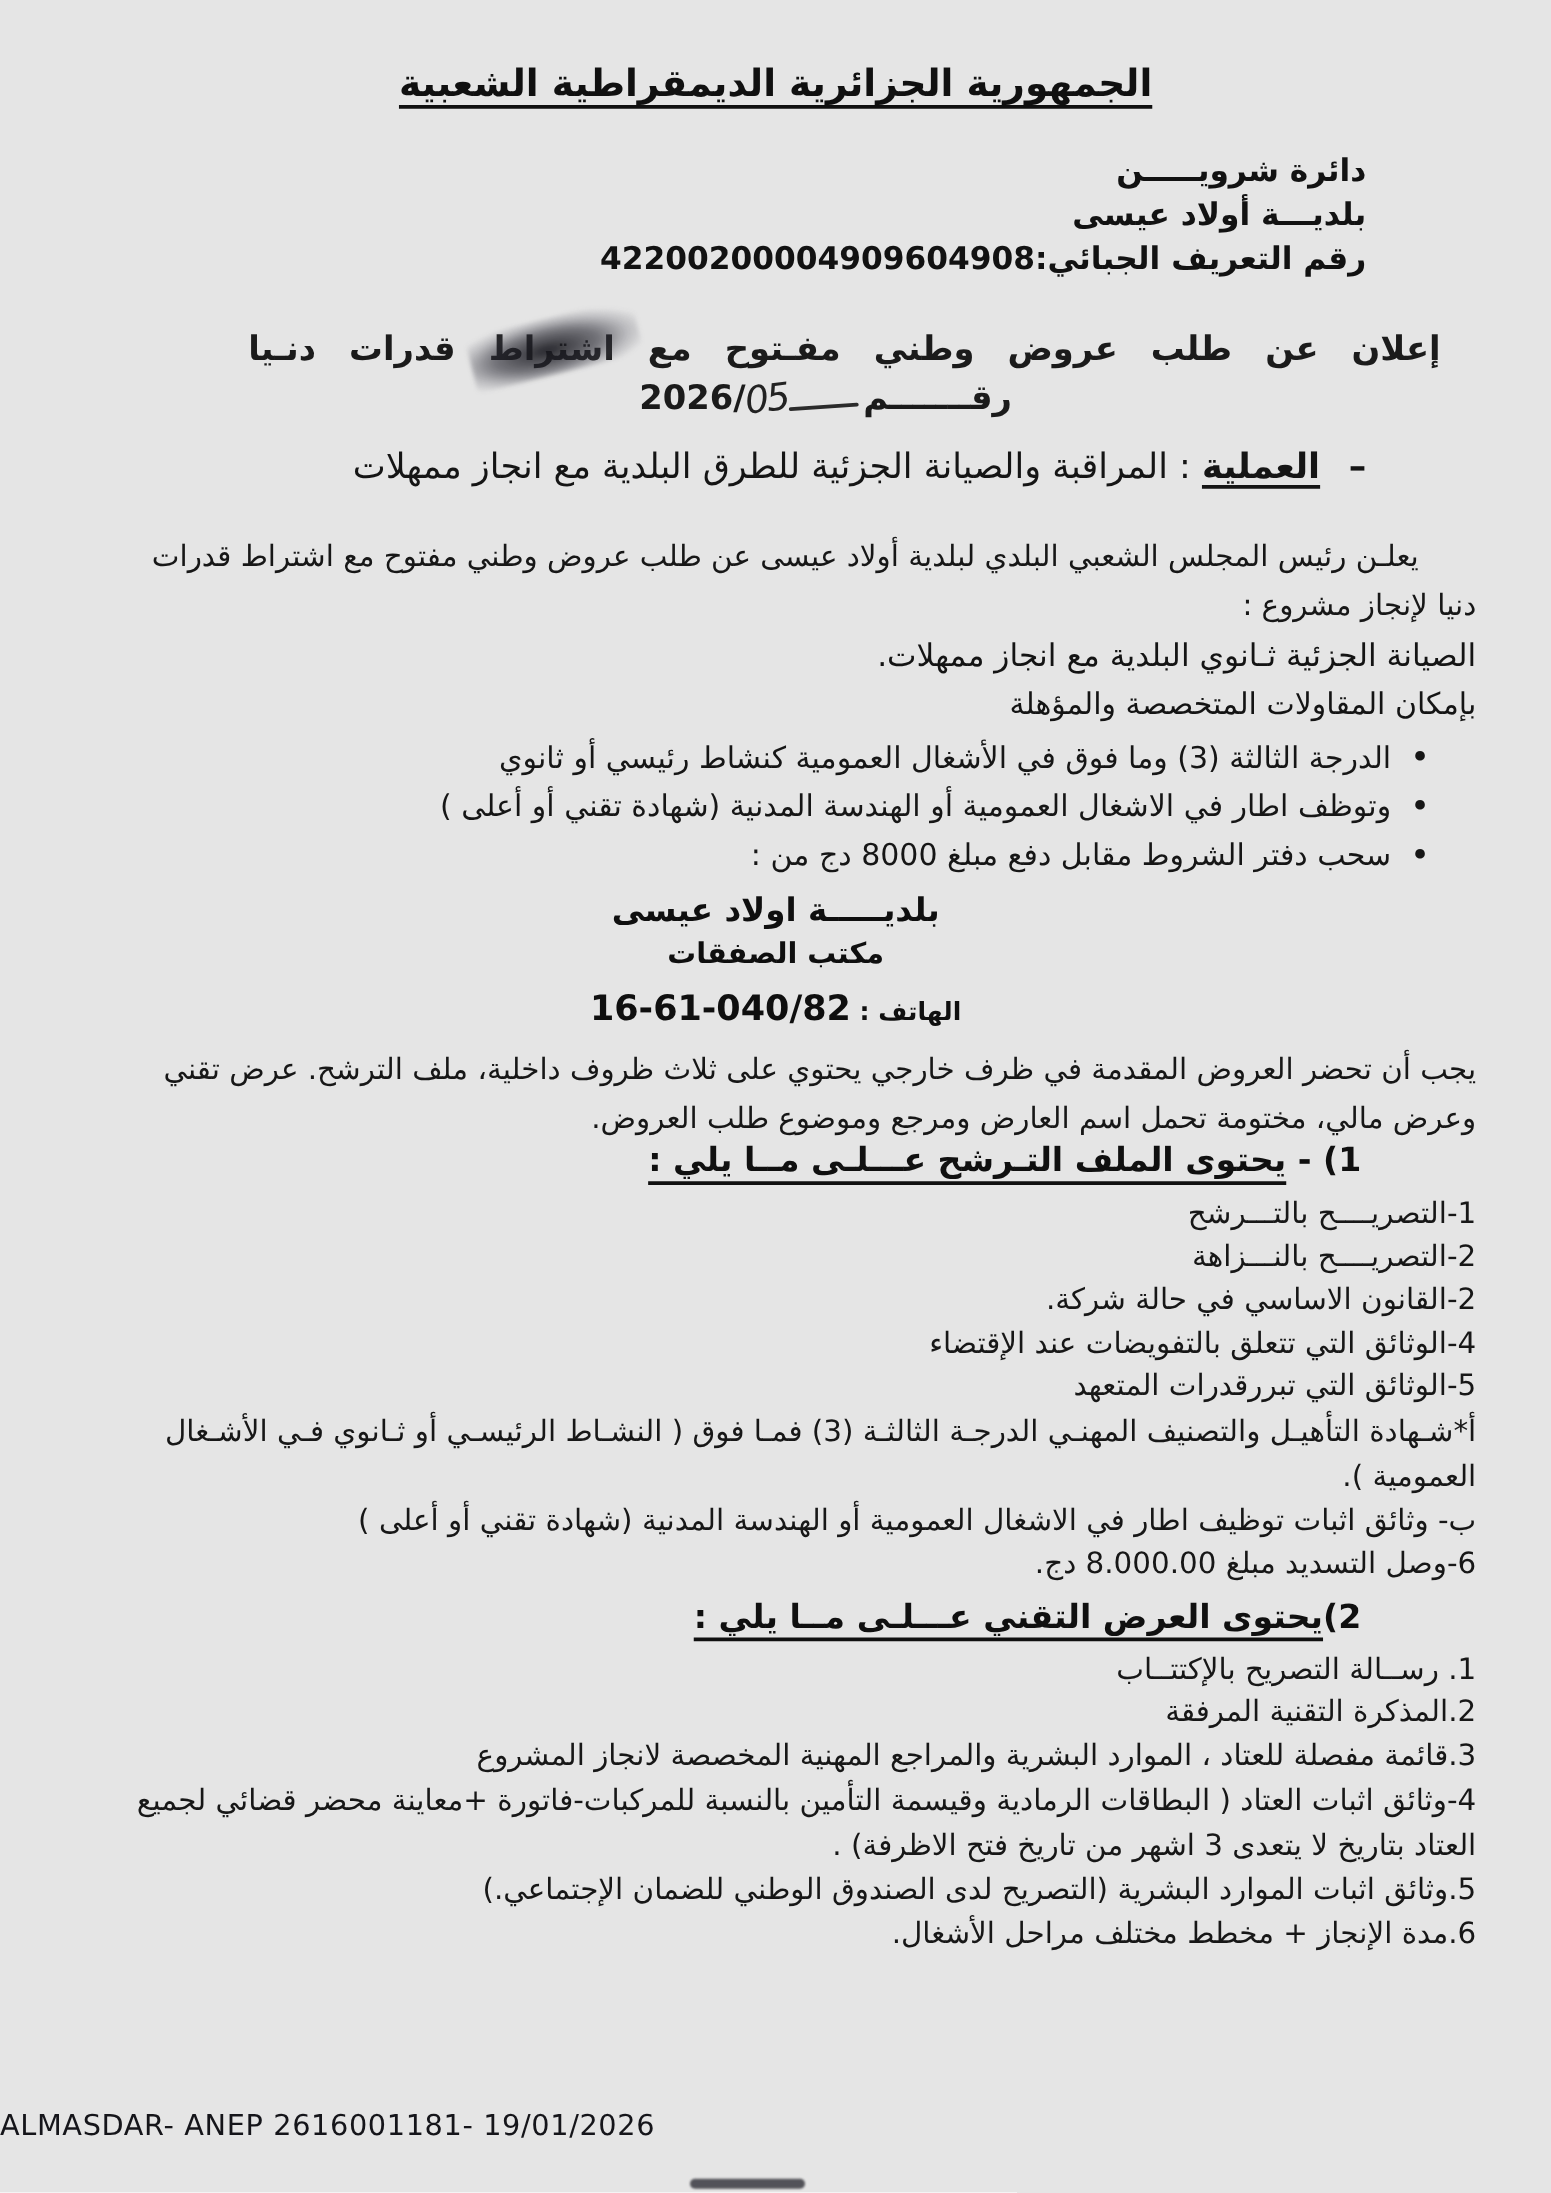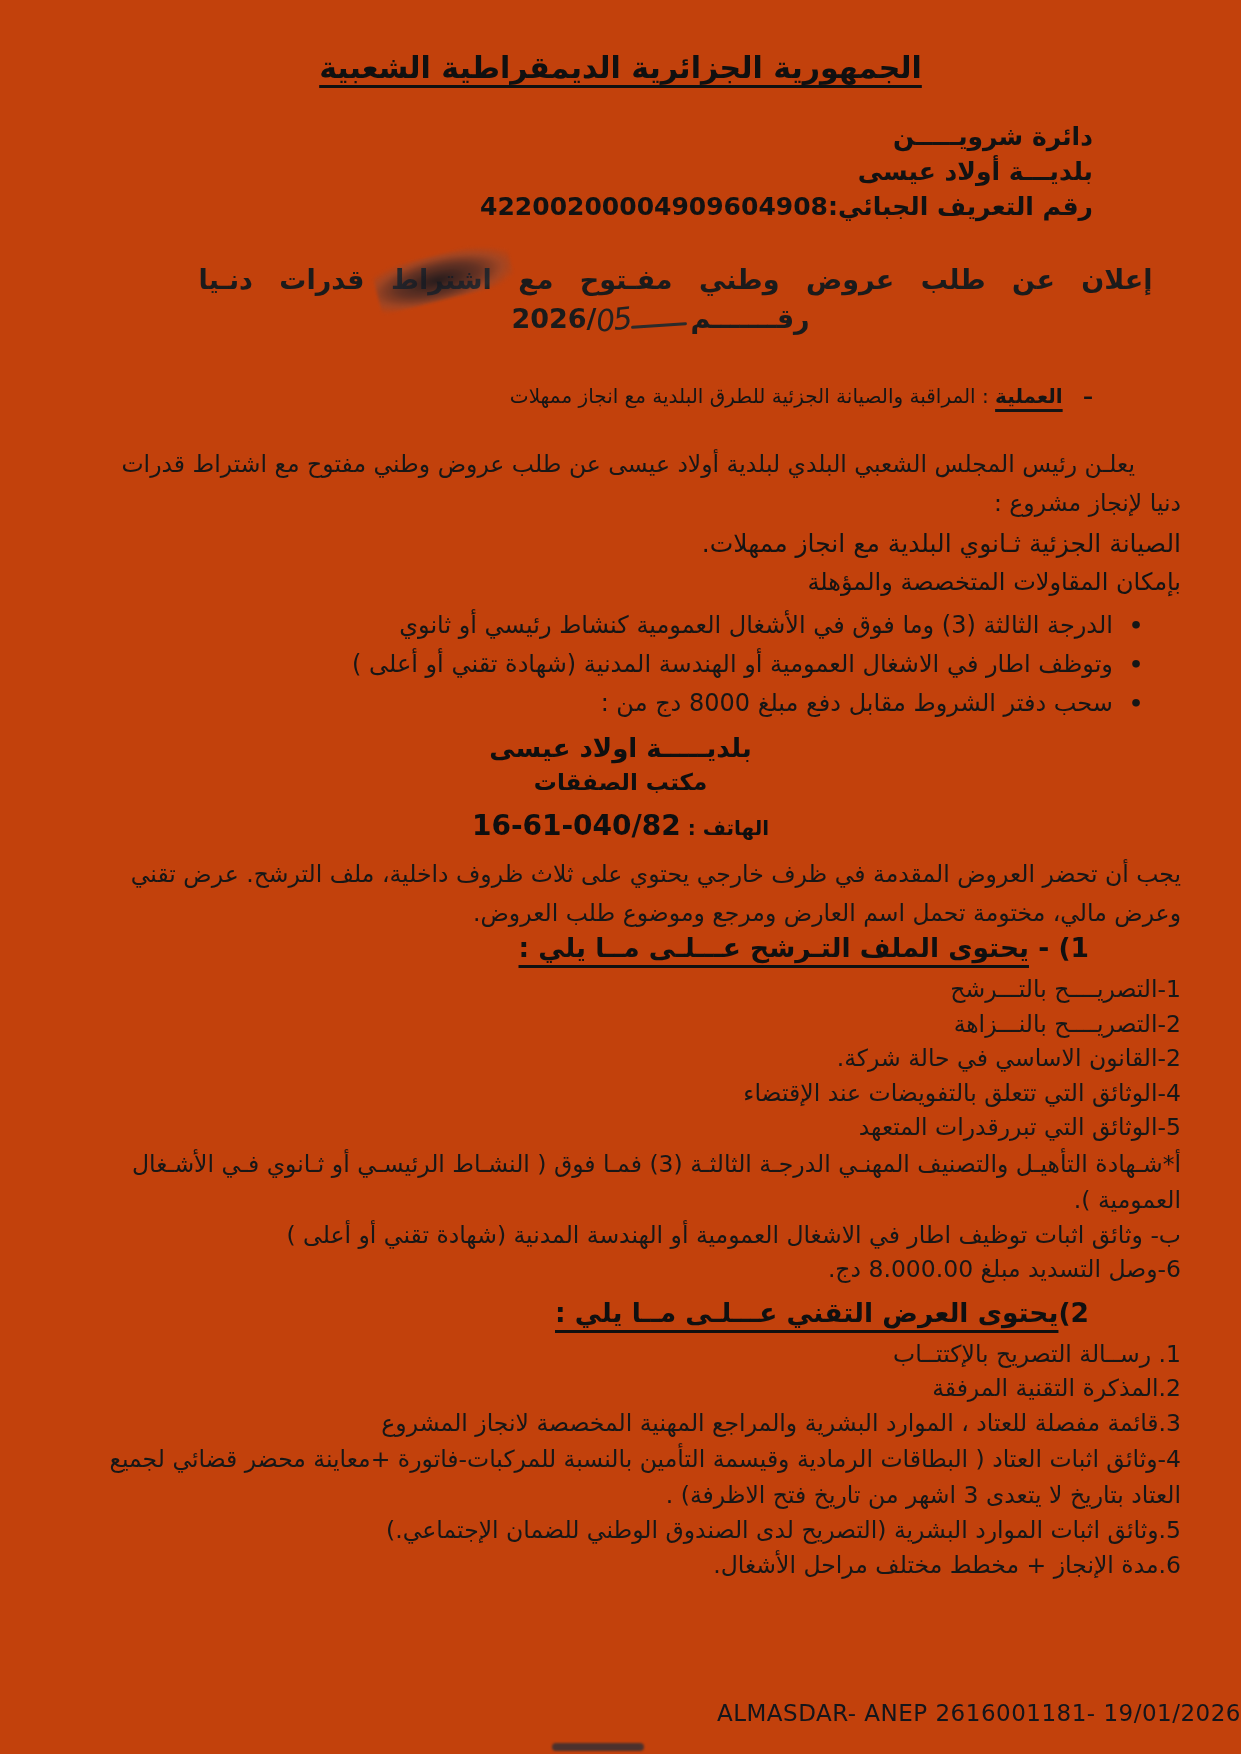--- a/index.html
+++ b/index.html
@@ -1,21 +1,21 @@
 <!DOCTYPE html>
 <html lang="ar" dir="rtl"><head>
 <meta charset="utf-8">
 <style>
   html,body{margin:0;padding:0;background:#ffffff;}
   .page{
     position:relative;
     width:1241px;height:1754px;
     box-sizing:border-box;
     padding:40px 60px 0 60px;
-    background:#c2410c;
+    background:#e5e5e5;
     font-family:"DejaVu Sans",sans-serif;
     color:#161616;
     direction:rtl;
     overflow:hidden;
   }
   
   .doc-title{
     text-align:center;
     font-size:30px;
     font-weight:bold;
@@ -79,23 +79,23 @@
   .hand-number{
     font-style:italic;
     font-weight:normal;
     font-size:30px;
     transform:rotate(-7deg) translateY(1px);
     letter-spacing:-2px;
     color:#222;
   }
   
   .operation{
-    margin-top:48px;
+    margin-top:20px;
     margin-right:88px;
-    font-size:20px;
+    font-size:28px;
     color:#151515;
   }
   .operation .dash{font-weight:bold;margin-left:14px;}
   .operation .op-label{
     font-weight:bold;
     text-decoration:underline;
     text-decoration-thickness:2.5px;
     text-underline-offset:6px;
   }
   
@@ -149,22 +149,22 @@
     font-size:23.5px;
     line-height:33.5px;
     text-align:right;
     color:#171717;
   }
   .list .doc-line{margin-top:1px;}
   .wrap-para{line-height:36px;}
   
   .footer{
     position:absolute;
-    bottom:28px;left:0;right:0;
-    text-align:right;
+    bottom:40px;left:0;right:0;
+    text-align:left;
     direction:ltr;
     font-size:23px;
     color:#15151a;
     letter-spacing:0.5px;
   }
   .bottom-mark{
     position:absolute;
     bottom:3px;left:552px;
     width:92px;height:8px;
     background:#2e2e36;

